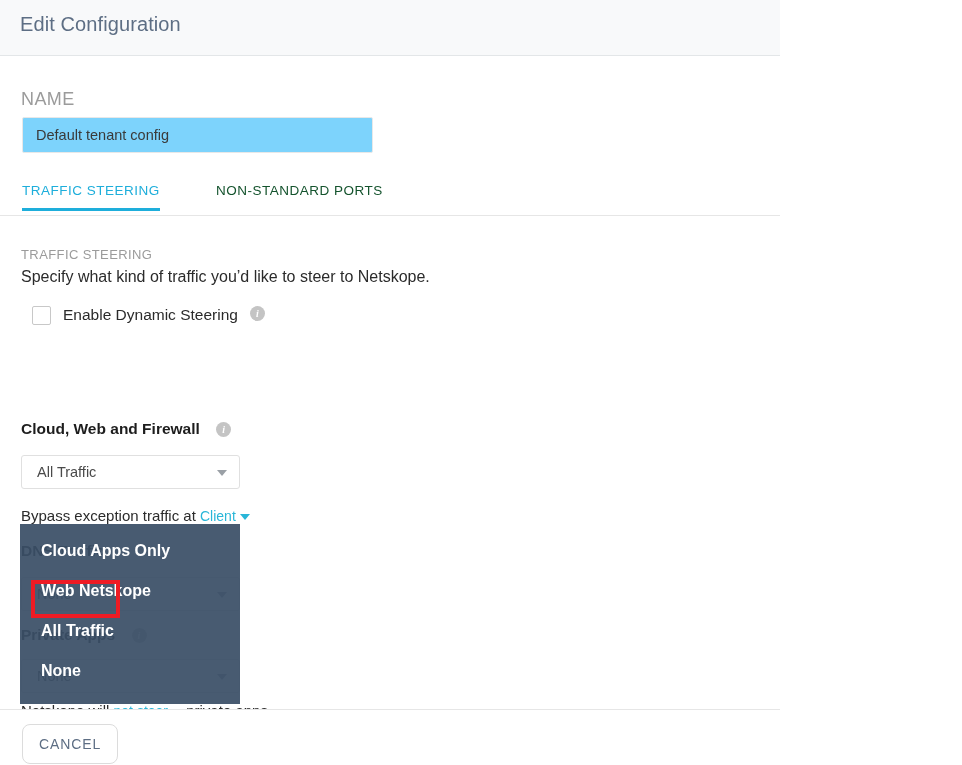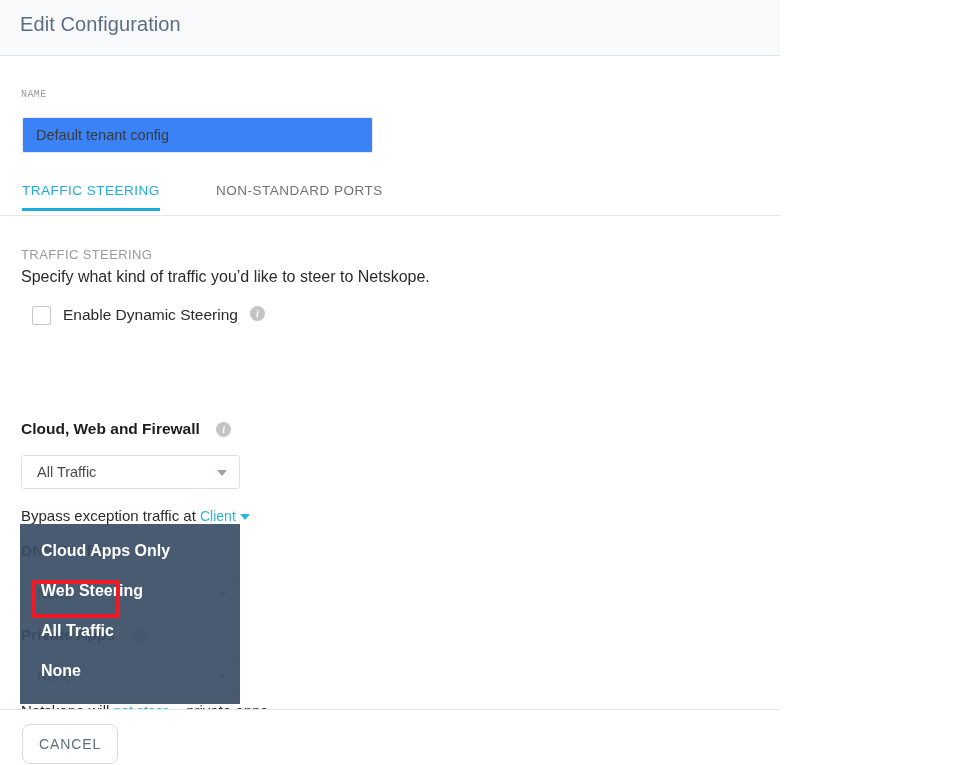--- a/index.html
+++ b/index.html
@@ -46,33 +46,32 @@
   
   .dlg-body {
     position: absolute;
     left: 0; top: 56px;
     width: 962px; height: 653px;
     background: #ffffff;
   }
 
   .field-label {
     position: absolute;
-    font-size: 10px;
+    font-size: 18px;
     color: #9b9b9b;
     letter-spacing: 0.4px;
     text-transform: uppercase;
-    font-family: Liberation Mono, monospace;
   }
   .name-label { left: 21px; top: 33px; }
 
   .name-input {
     position: absolute;
     left: 22px; top: 61px;
     width: 351px; height: 36px;
-    background: #3b82f6;
+    background: #7dd3fc;
     border: 1px solid #e8e8e8;
     border-radius: 2px;
     font-size: 14.5px;
     color: #3a3a3a;
     padding: 0 13px;
     font-family: "Liberation Sans", sans-serif;
     outline: none;
   }
 
   
@@ -81,21 +80,21 @@
     left: 0; top: 127px;
     width: 962px; height: 33px;
     border-bottom: 1px solid #e6e6e6;
   }
   .tab {
     position: absolute;
     top: 0;
     font-size: 13.5px;
     letter-spacing: 0.5px;
     text-transform: uppercase;
-    color: #737373;
+    color: #14532d;
     cursor: pointer;
     padding-bottom: 10px;
     font-weight: 400;
   }
   .tab.active {
     color: #1eaedb;
     border-bottom: 3px solid #1eaedb;
   }
   .tab-1 { left: 22px; }
   .tab-2 { left: 216px; }
@@ -340,21 +339,21 @@
     </div>
     <div class="helper b3-help">
       <span>Netskope will</span>
       <span class="lnk"><span>not steer</span><span class="caret-sm"></span></span>
       <span>private apps</span><br>
       <span>in presence of other steering methods.</span>
     </div>
 
     <div class="dd-panel">
       <div class="dd-item dd-i0">Cloud Apps Only</div>
-      <div class="dd-item dd-i1">Web Steering</div>
+      <div class="dd-item dd-i1">Web Netskope</div>
       <div class="dd-item dd-i2">All Traffic</div>
       <div class="dd-item dd-i3">None</div>
     </div>
     <div class="hl-box"></div>
 
   </div>
 
   <div class="dlg-footer">
     <div class="btn btn-cancel">CANCEL</div>
     <div class="btn btn-save">SAVE</div>

